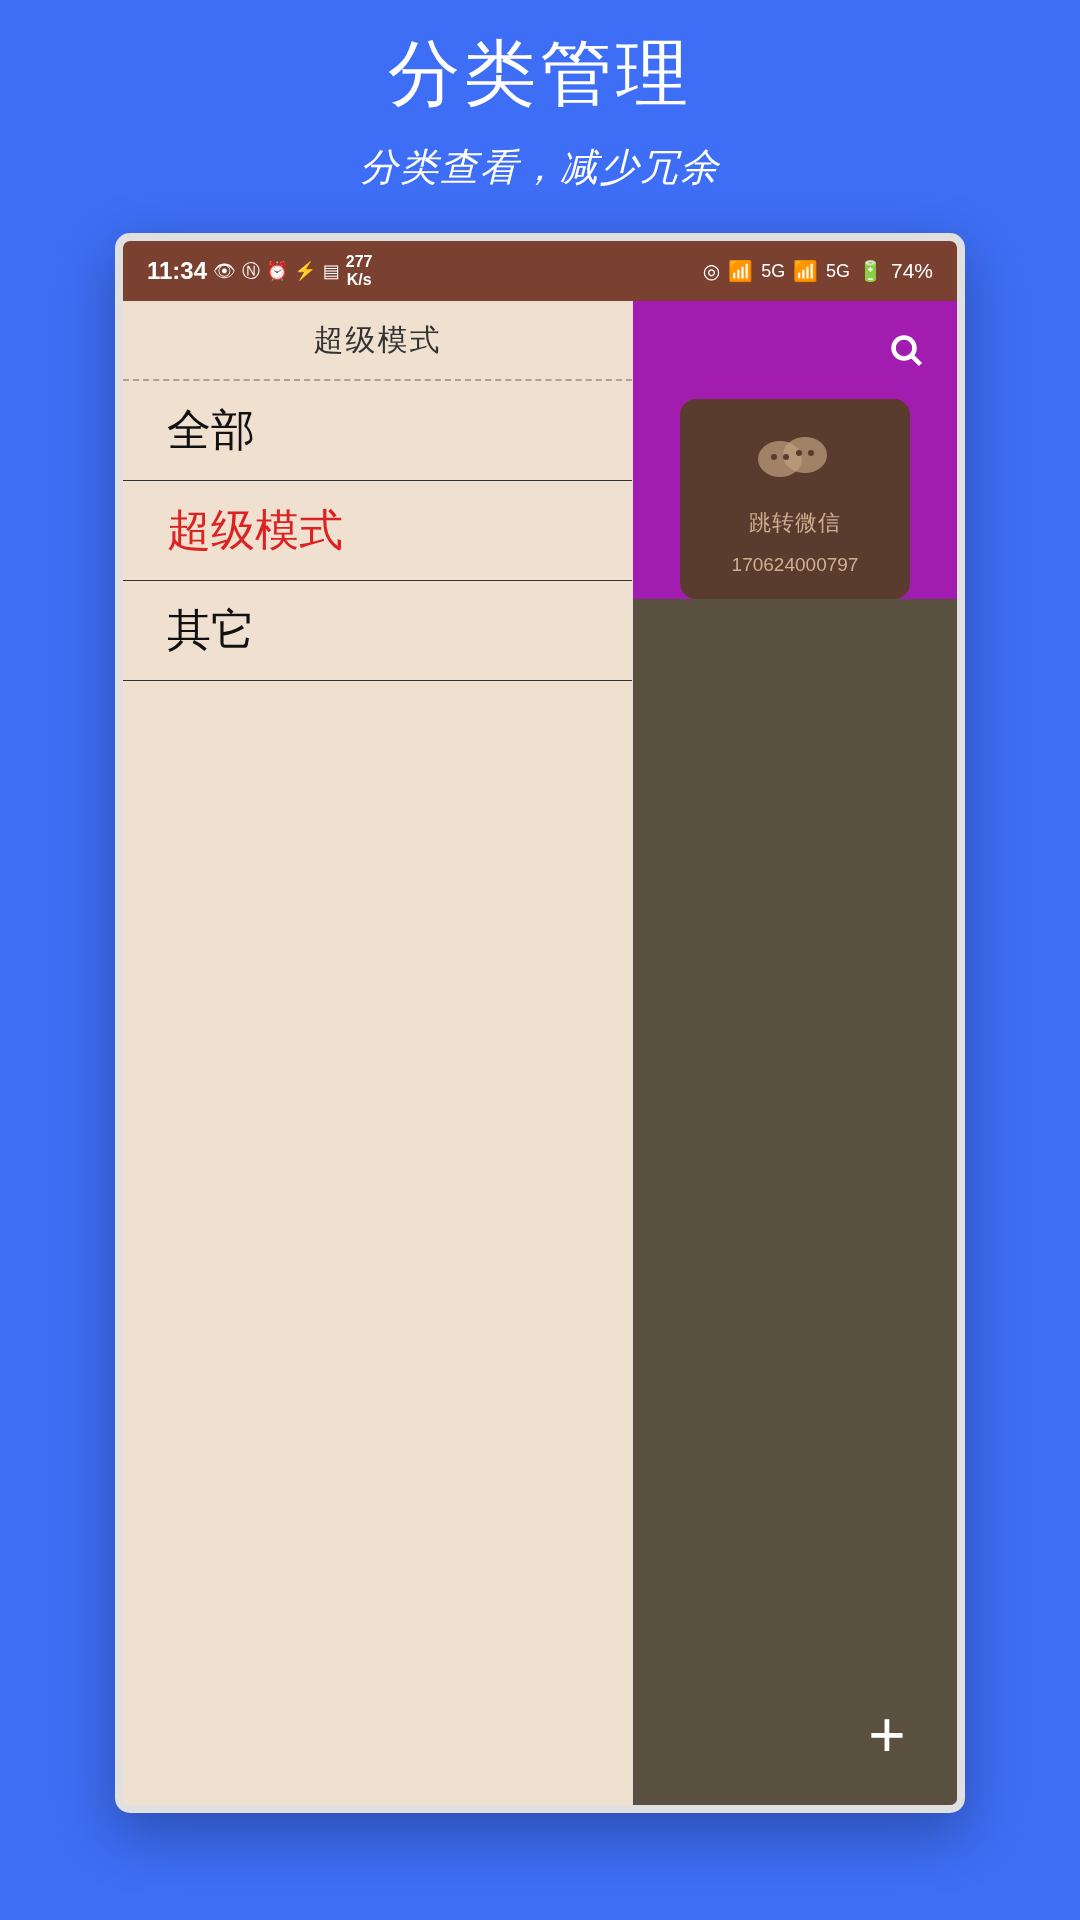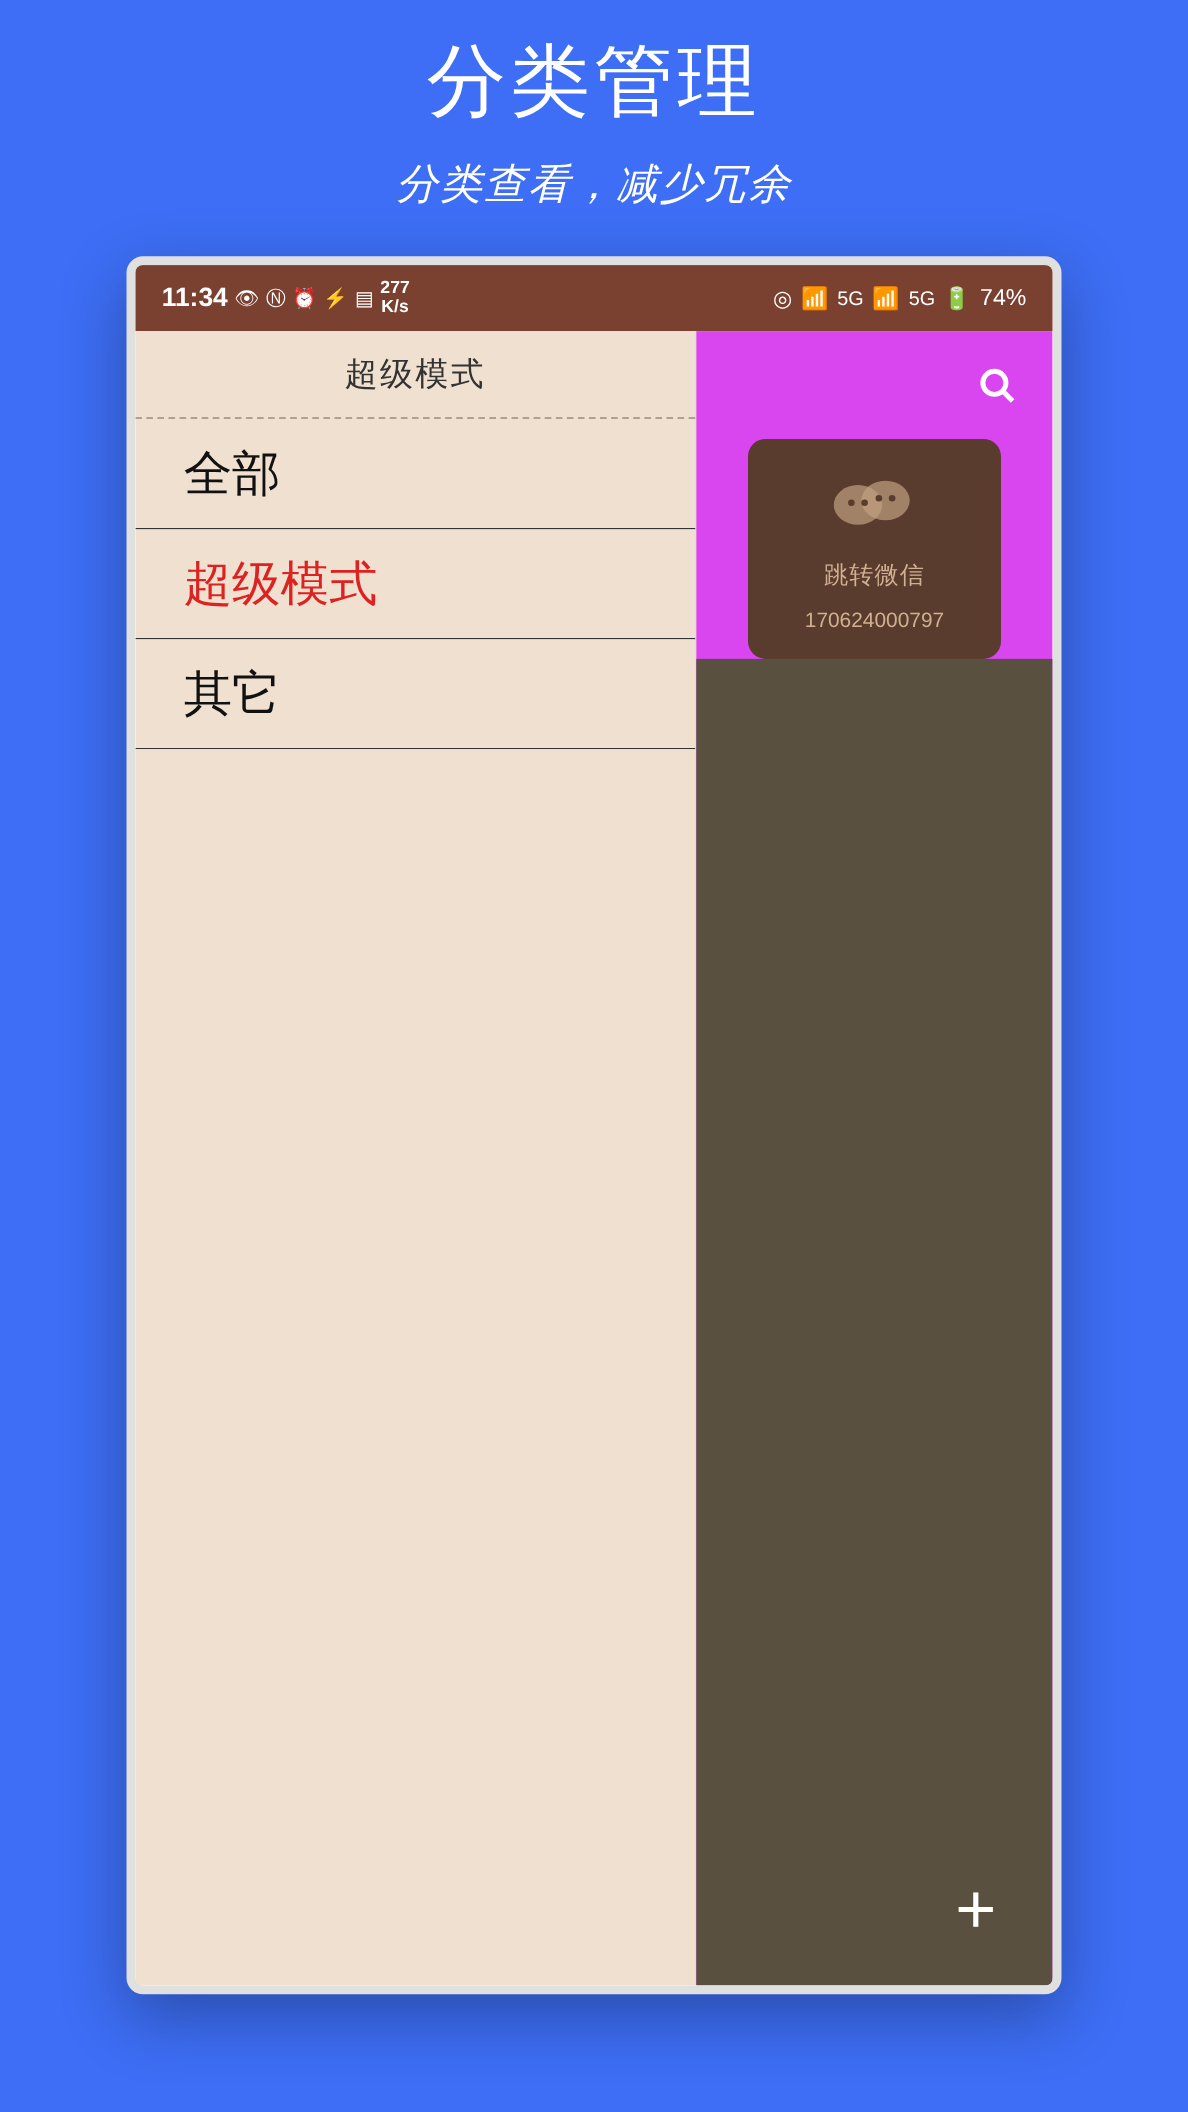--- a/index.html
+++ b/index.html
@@ -156,21 +156,21 @@
     }
 
     .menu-spacer {
       flex: 1;
       background: #f0e0d0;
     }
 
     
     .right-panel {
       flex: 1;
-      background: #d946ef;
+      background: #a21caf;
       display: flex;
       flex-direction: column;
       align-items: center;
       padding-top: 10px;
       position: relative;
     }
 
     
     .right-toolbar {
       width: 100%;

